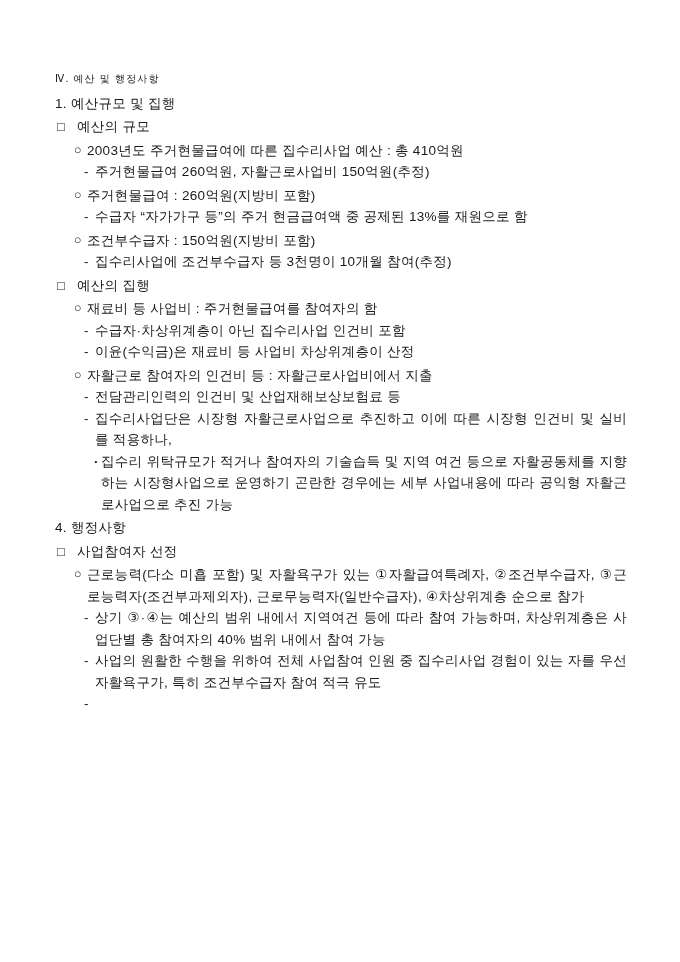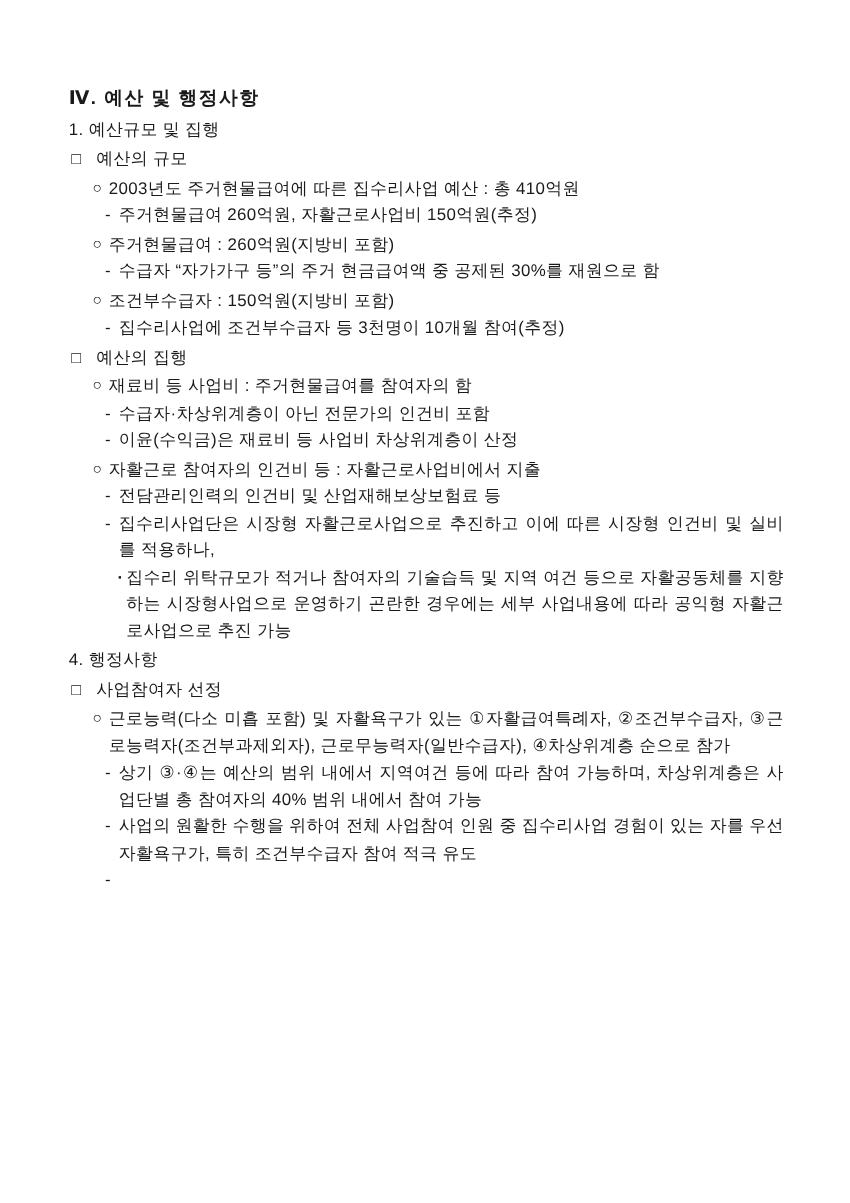--- a/index.html
+++ b/index.html
@@ -28,22 +28,22 @@
     text-align: justify;
     word-break: break-all;
   }
   .mk {
     position: absolute;
     top: 0;
     left: 0;
   }
   
   .lvl-title {
-    font-weight: bold;
-    font-size: 15px;
+    font-weight: normal;
+    font-size: 10px;
     letter-spacing: 1.2px;
     margin-bottom: 3px;
   }
   
   .lvl-num { padding-left: 0; }
   
   .lvl-box { padding-left: 22px; }
   .lvl-box .mk { left: 2px; font-size: 13px; }
   
   .lvl-cir { padding-left: 32px; }
@@ -83,21 +83,21 @@
     <span class="mk">-</span>
     <span class="tx">주거현물급여 260억원, 자활근로사업비 150억원(추정)</span>
   </div>
 
   <div class="blk lvl-cir gap">
     <span class="mk">○</span>
     <span class="tx">주거현물급여 : 260억원(지방비 포함)</span>
   </div>
   <div class="blk lvl-dash">
     <span class="mk">-</span>
-    <span class="tx">수급자 “자가가구 등”의 주거 현금급여액 중 공제된 30%를 재원으로 함</span>
+    <span class="tx">수급자 “자가가구 등”의 주거 현금급여액 중 공제된 13%를 재원으로 함</span>
   </div>
 
   <div class="blk lvl-cir gap">
     <span class="mk">○</span>
     <span class="tx">조건부수급자 : 150억원(지방비 포함)</span>
   </div>
   <div class="blk lvl-dash">
     <span class="mk">-</span>
     <span class="tx">집수리사업에 조건부수급자 등 3천명이 10개월 참여(추정)</span>
   </div>
@@ -106,21 +106,21 @@
     <span class="mk">□</span>
     <span class="tx">예산의 집행</span>
   </div>
 
   <div class="blk lvl-cir gap">
     <span class="mk">○</span>
     <span class="tx">재료비 등 사업비 : 주거현물급여를 참여자의 함</span>
   </div>
   <div class="blk lvl-dash">
     <span class="mk">-</span>
-    <span class="tx">수급자·차상위계층이 아닌 전문가의 인건비 포함</span>
+    <span class="tx">수급자·차상위계층이 아닌 집수리사업 인건비 포함</span>
   </div>
   <div class="blk lvl-dash">
     <span class="mk">-</span>
     <span class="tx">이윤(수익금)은 재료비 등 사업비 차상위계층이 산정</span>
   </div>
 
   <div class="blk lvl-cir gap">
     <span class="mk">○</span>
     <span class="tx">자활근로 참여자의 인건비 등 : 자활근로사업비에서 지출</span>
   </div>

